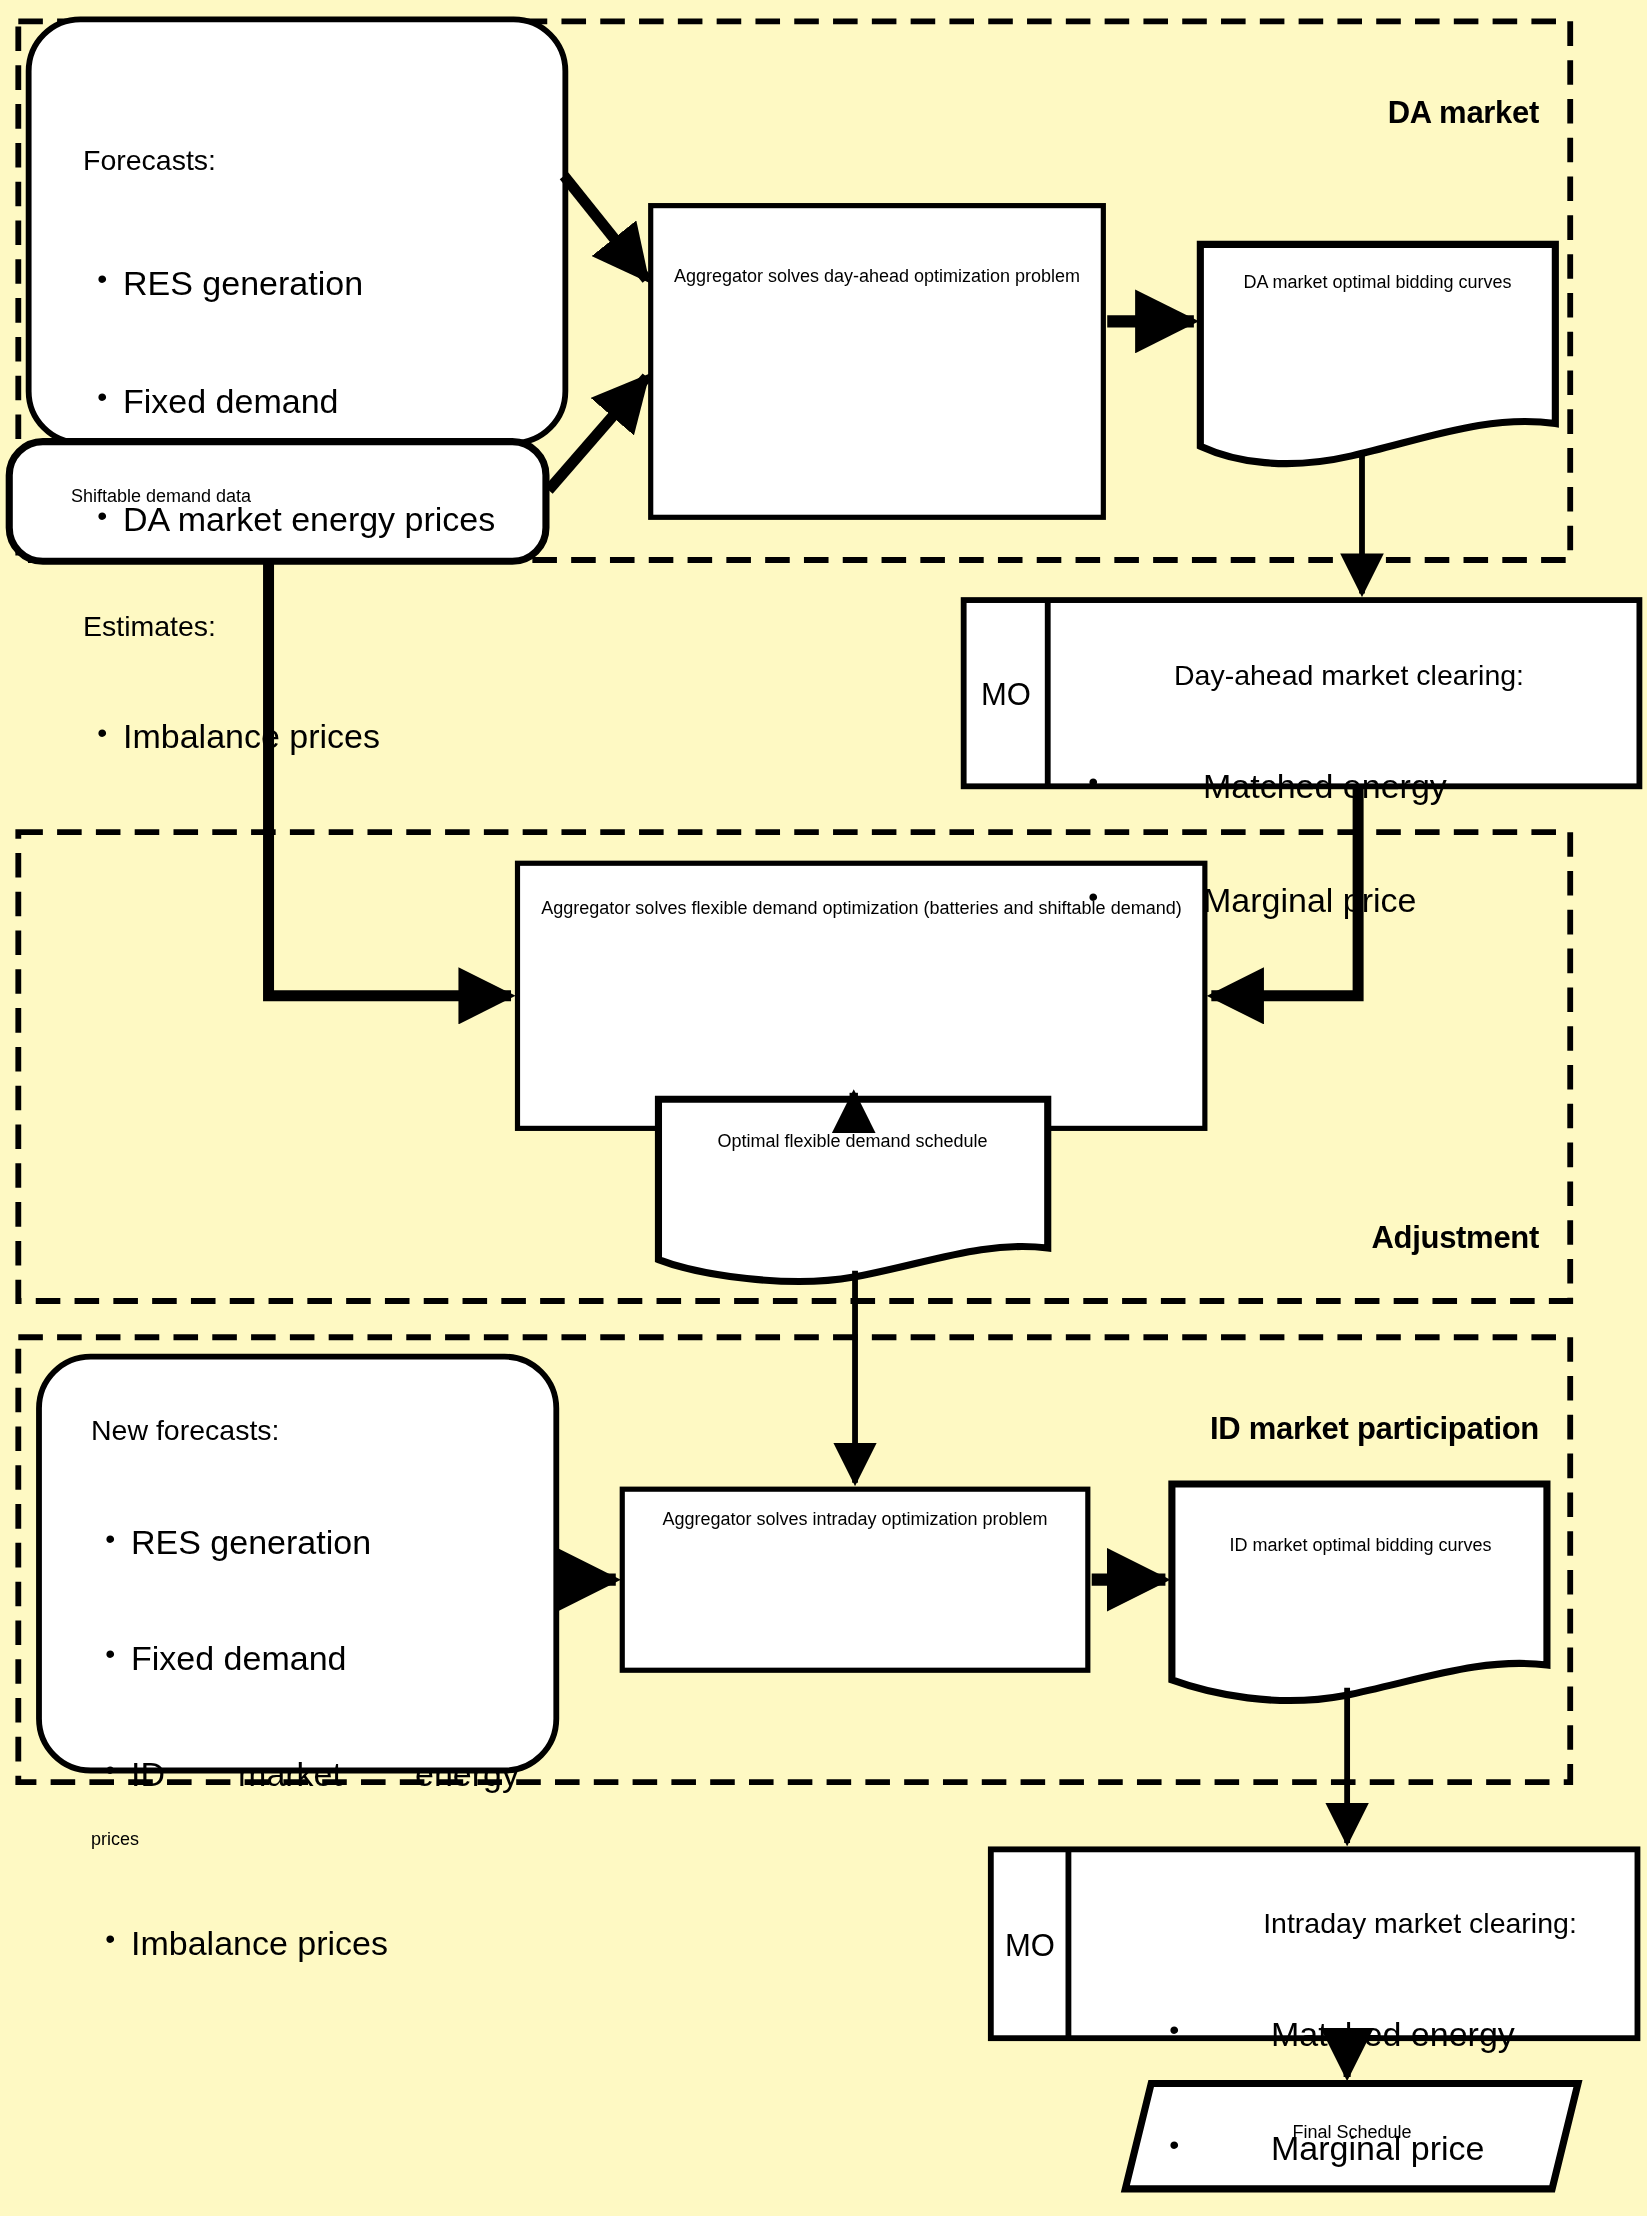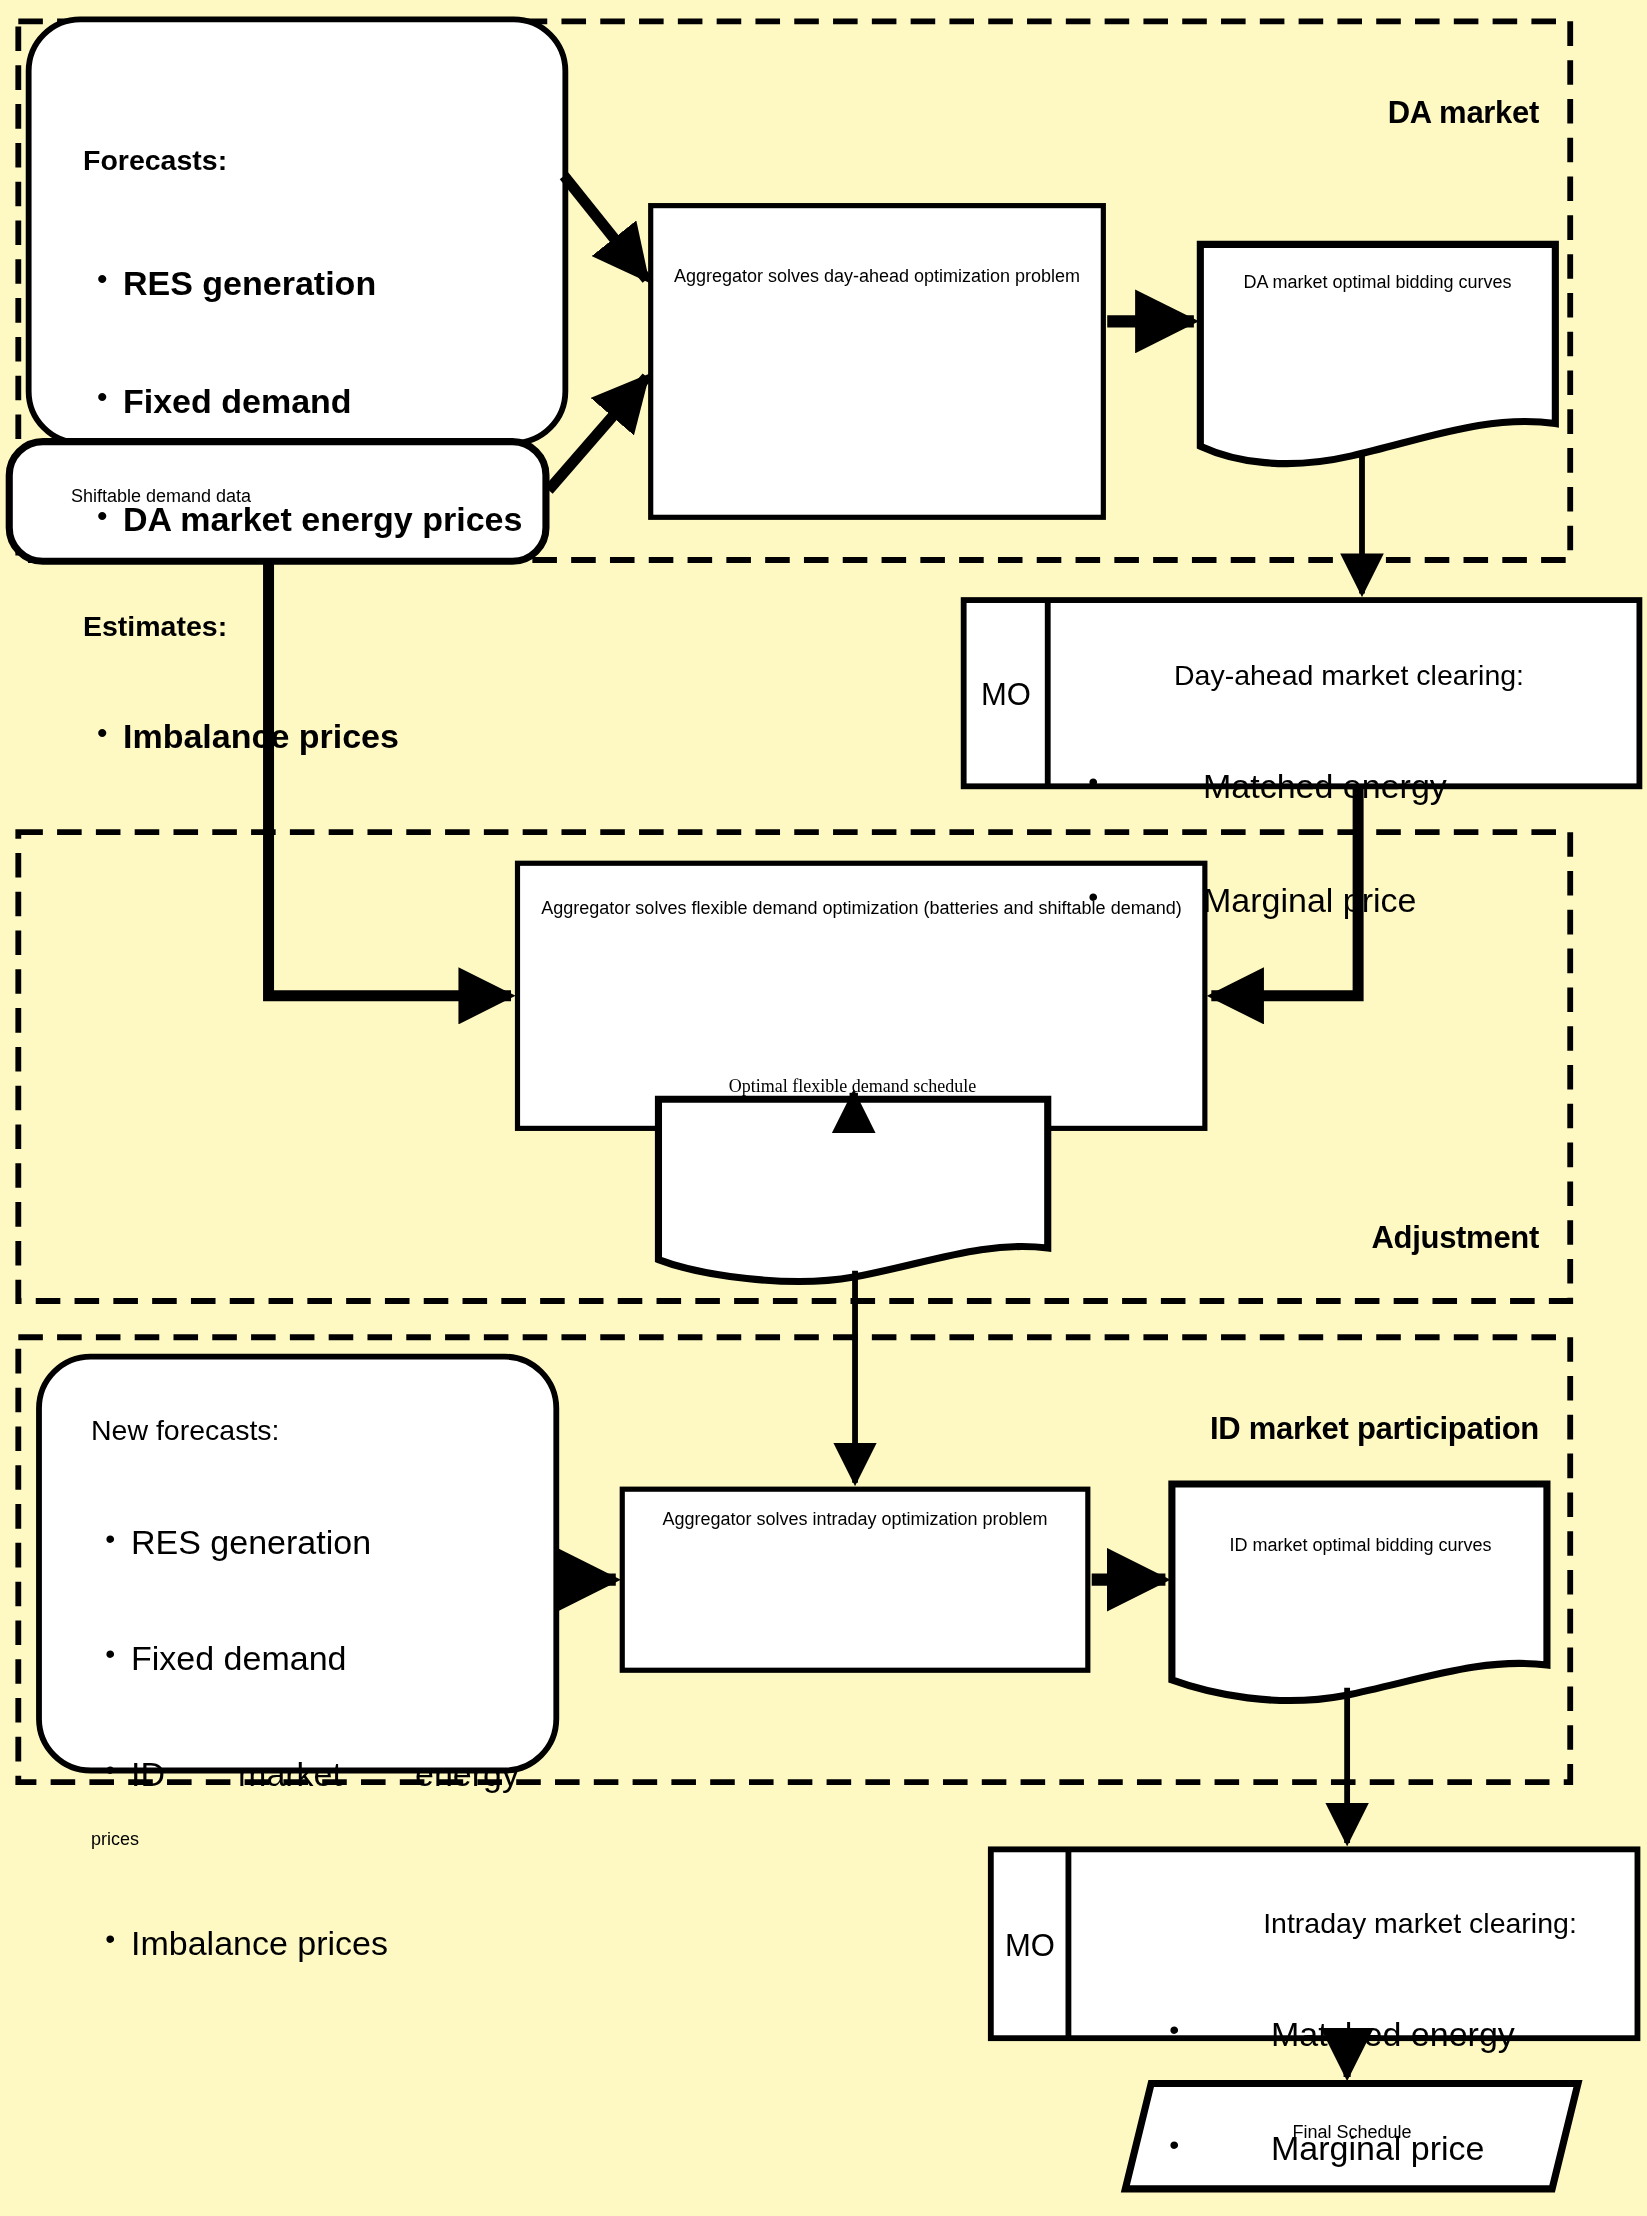--- a/index.html
+++ b/index.html
@@ -135,21 +135,21 @@
 
     <line x1="2083" y1="3152" x2="2083" y2="3212" stroke="#000000" stroke-width="11" marker-end="url(#arrowThin)"></line>
   </svg>
 
   <div class="txt phase-label" style="left:1345px; top:91px; width:194px; text-align:right;">DA market</div>
 
   <div class="txt phase-label" style="left:1306px; top:1216px; width:233px; text-align:right;">Adjustment</div>
 
   <div class="txt phase-label" style="left:1099px; top:1407px; width:440px; text-align:right;">ID market participation</div>
 
-  <div class="txt lft" style="left:83px; top:111px; width:453px;font-weight:bold;">
+  <div class="txt lft" style="left:83px; top:111px; width:453px;">
     <div class="list-head">Forecasts:</div>
     <div style="height:19.4px;"></div>
     <div class="bullet-row">RES generation</div>
     <div style="height:11.6px;"></div>
     <div class="bullet-row">Fixed demand</div>
     <div style="height:11.6px;"></div>
     <div class="bullet-row">DA market energy prices</div>
     <div style="height:3.9px;"></div>
     <div class="list-head">Estimates:</div>
     <div style="height:7.8px;"></div>
@@ -166,21 +166,21 @@
   <div class="txt lft" style="left:1074px; top:626px; width:550px;">
     <div class="list-head ctr">Day-ahead market clearing:</div>
     <div style="height:7.8px;"></div>
     <div class="bullet-row" style="padding-left:129px;">Matched energy</div>
     <div style="height:7.8px;"></div>
     <div class="bullet-row" style="padding-left:129px;">Marginal price</div>
   </div>
 
   <div class="txt ctr box-text" style="left:537px; top:896px; width:649px;">Aggregator solves flexible demand optimization (batteries and shiftable demand)</div>
 
-  <div class="txt ctr box-text" style="left:665px; top:1074px; width:375px;font-family:Liberation Serif, serif;">Optimal flexible demand schedule</div>
+  <div class="txt ctr box-text" style="left:665px; top:1129px; width:375px;">Optimal flexible demand schedule</div>
 
   <div class="txt lft" style="left:91px; top:1381px; width:420px;">
     <div class="list-head">New forecasts:</div>
     <div style="height:9px;"></div>
     <div class="bullet-row">RES generation</div>
     <div style="height:9px;"></div>
     <div class="bullet-row">Fixed demand</div>
     <div style="height:9px;"></div>
     <div class="bullet-row bullet-just" style="width:388px;">ID market energy</div>
     <div class="box-text">prices</div>

